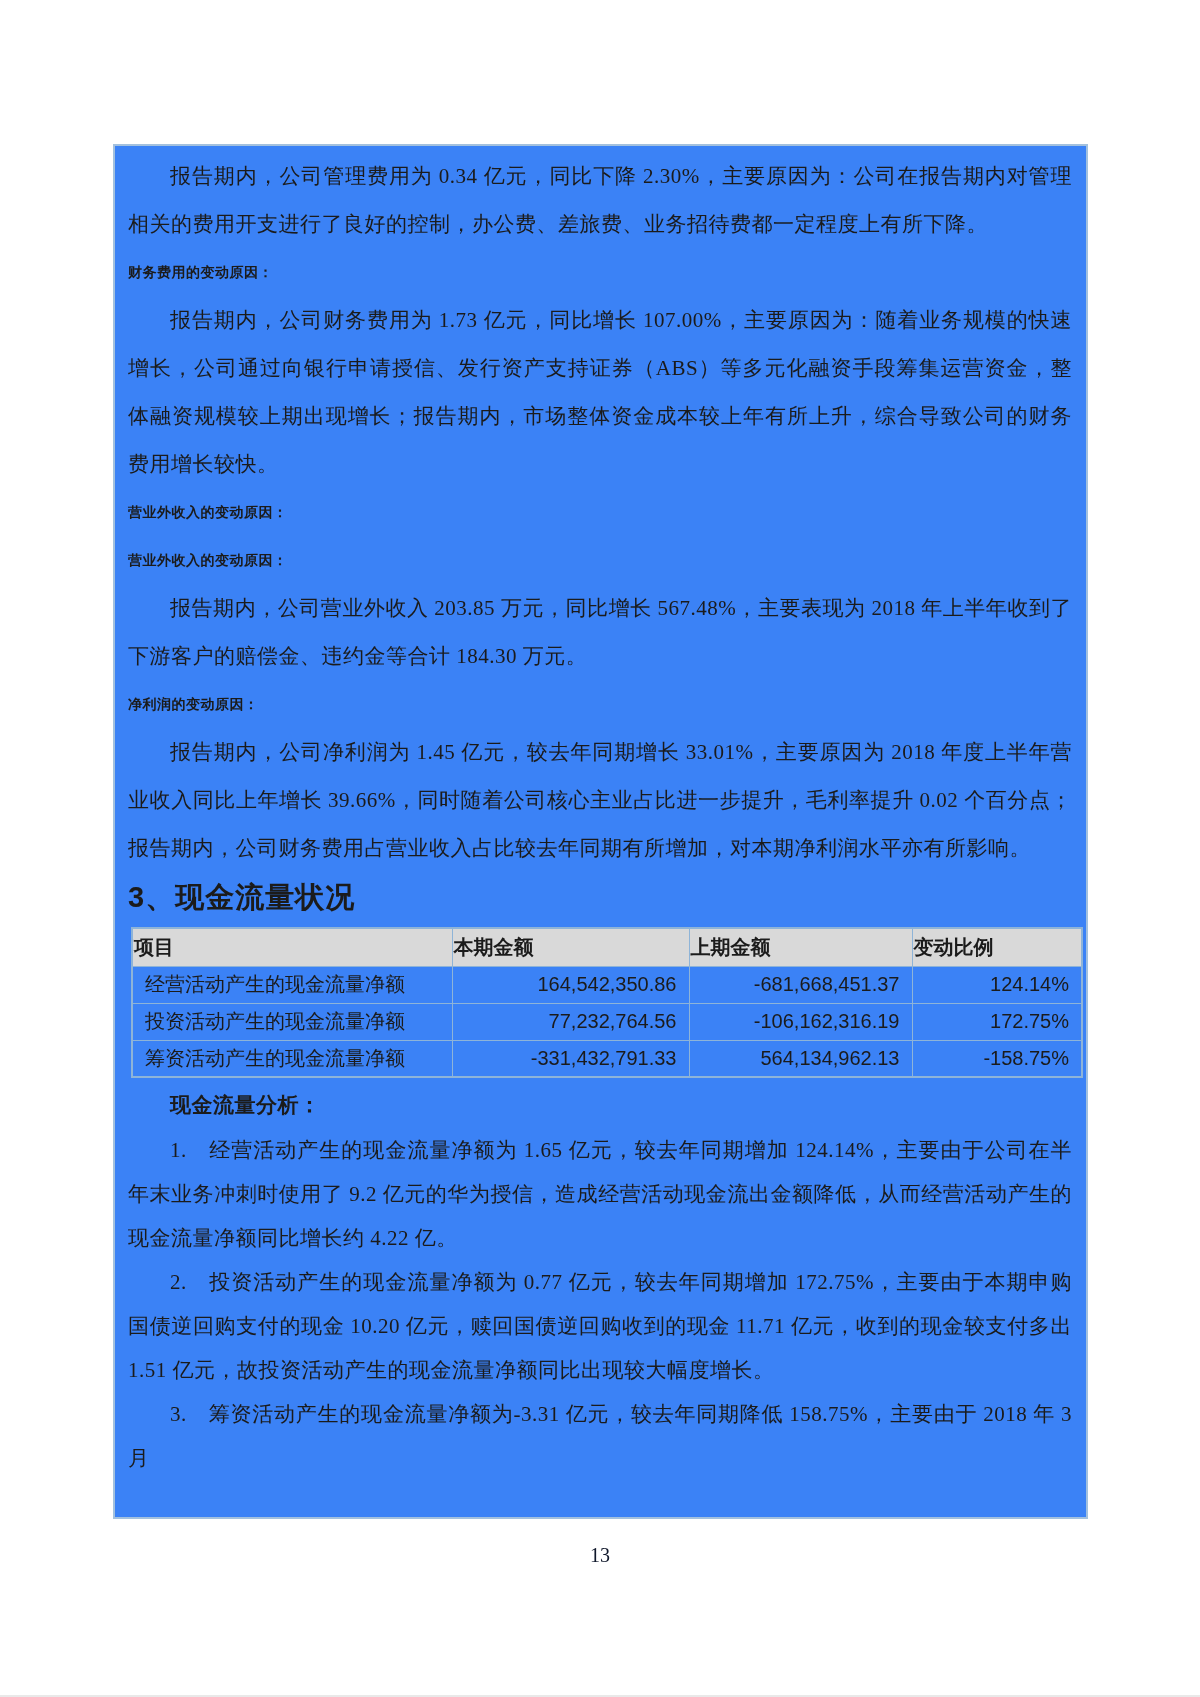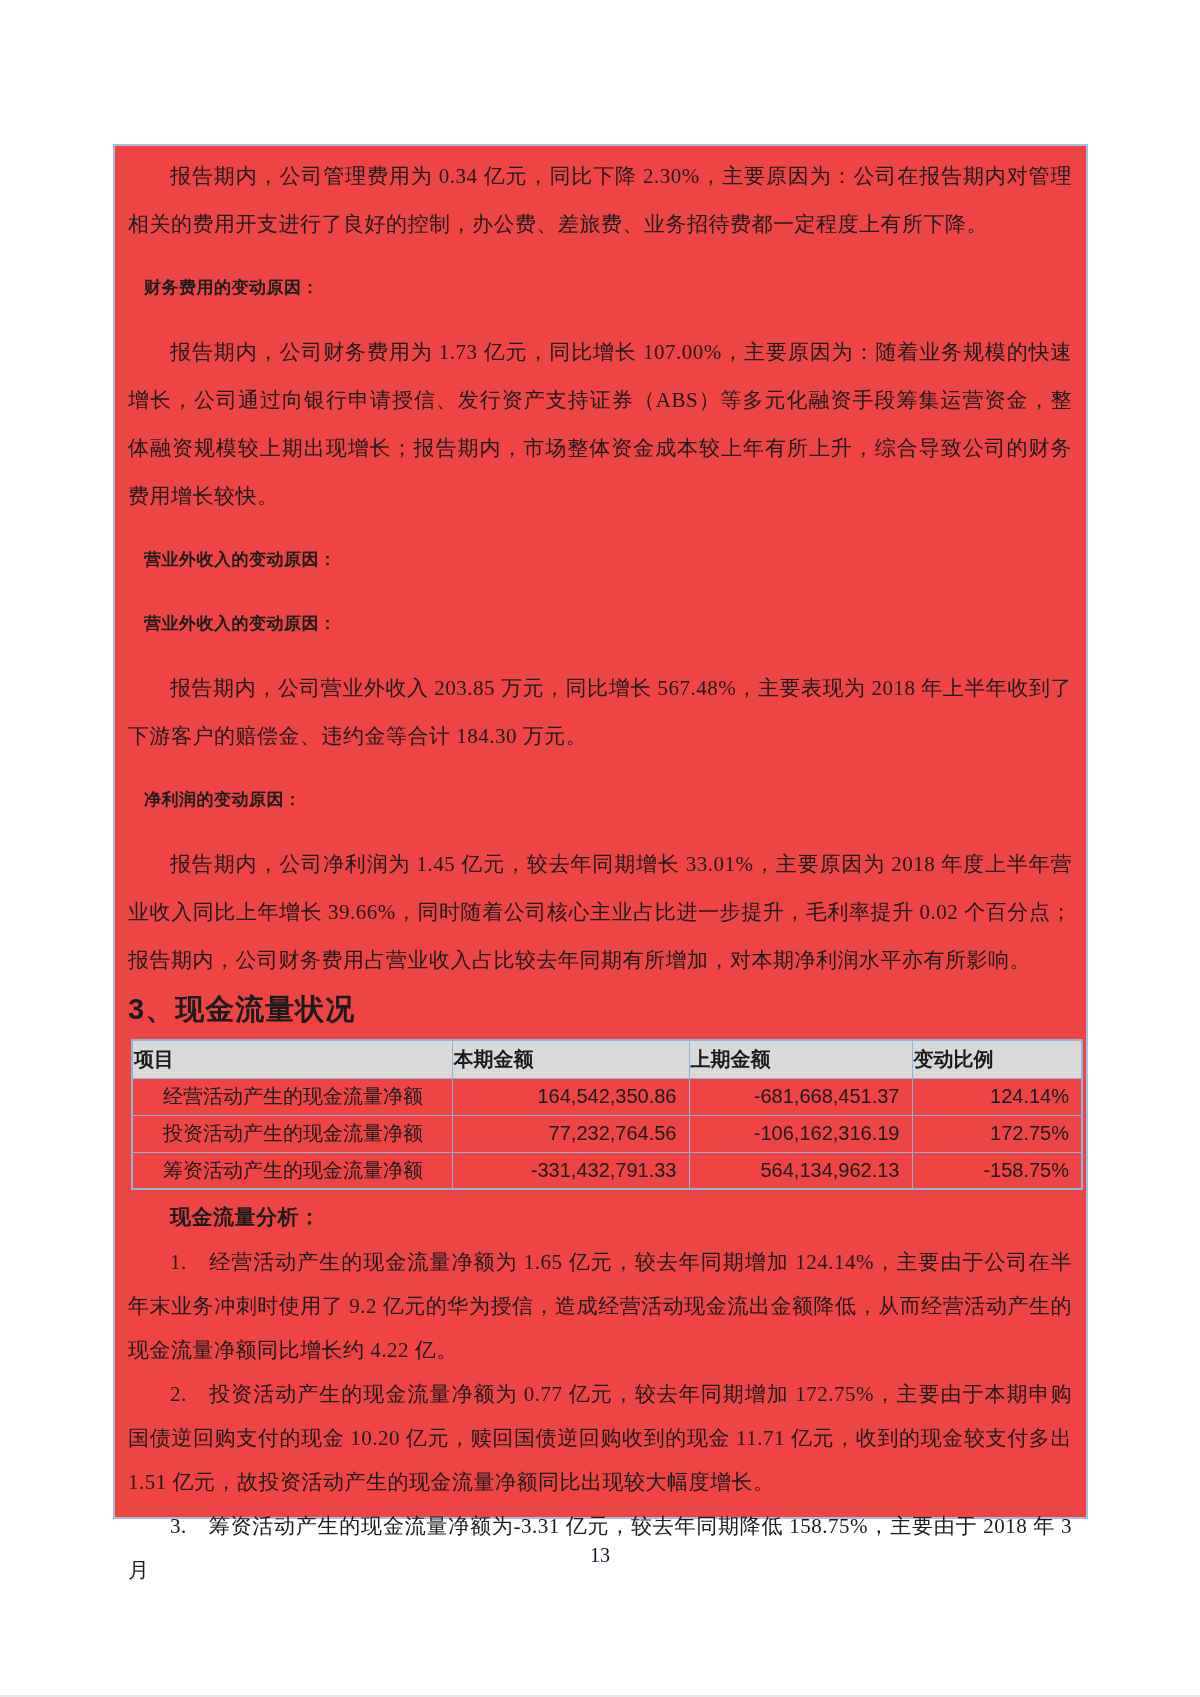--- a/index.html
+++ b/index.html
@@ -21,33 +21,33 @@
   }
   .frame {
     position: absolute;
     left: 113px;
     top: 144px;
     width: 975px;
     height: 1375px;
     box-sizing: border-box;
     border: 2px solid var(--frame-border, #a3c1de);
     padding: 6px 14px 0 13px;
-    background: #ef4444;
+    background: #3b82f6;
   }
   .para {
     margin: 0;
     font-size: 21px;
     line-height: 48px;
     text-align: justify;
     text-indent: 2em;
     letter-spacing: 0.5px;
   }
   .sub-heading {
-    margin: 16px;
-    font-size: 17px;
+    margin: 0;
+    font-size: 14px;
     line-height: 48px;
     font-weight: bold;
     font-family: "Liberation Sans", "DejaVu Sans", sans-serif;
     letter-spacing: 0.5px;
   }
   .section-heading {
     margin: 0;
     font-size: 29px;
     line-height: 50px;
     font-weight: bold;
@@ -72,21 +72,21 @@
     background: var(--table-header-bg, #d9d9d9);
     font-weight: bold;
     font-size: 20px;
     height: 38px;
     text-align: left;
   }
   table.cashflow td {
     font-size: 20px;
     height: 37px;
   }
-  td.cell-item  { text-align: left;  padding-left: 30px; }
+  td.cell-item  { text-align: left;  padding-left: 12px; }
   td.cell-num   { text-align: right; padding-right: 12px; }
   .col-item { width: 320px; }
   .col-cur  { width: 237px; }
   .col-prev { width: 223px; }
   .col-chg  { width: 170px; }
   .analysis-heading {
     margin: 0;
     font-size: 21px;
     line-height: 46px;
     font-weight: bold;

